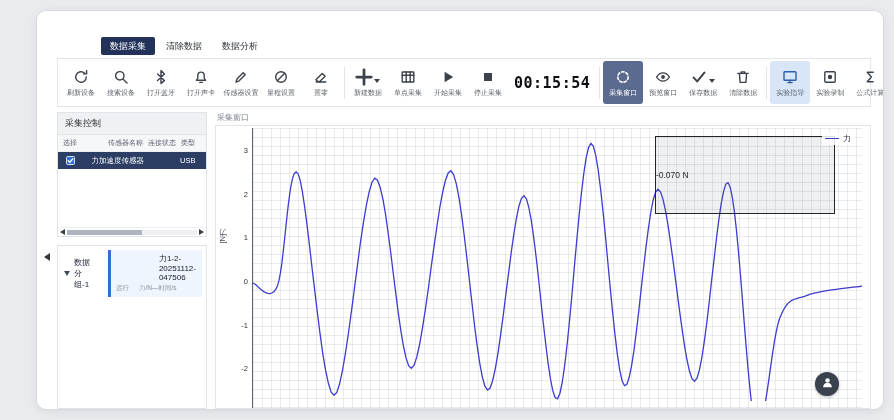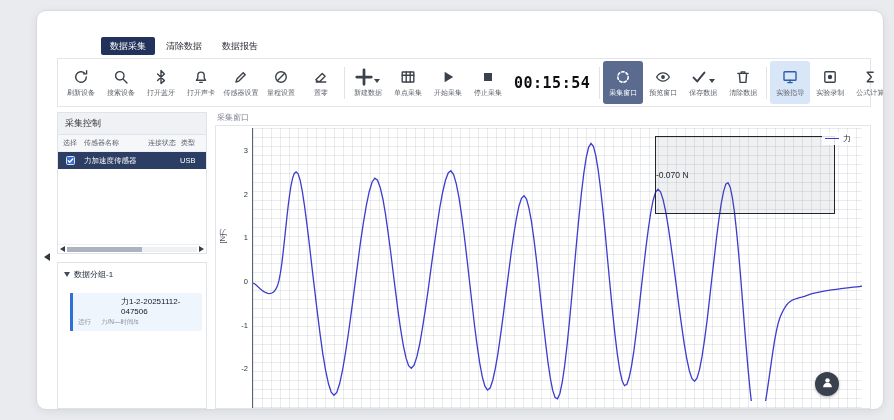--- a/index.html
+++ b/index.html
@@ -36,36 +36,36 @@
   .tb-btn.highlight { background: #d8e6f8; color: #2b5fa8; }
   .caret { width: 0; height: 0; border-left: 3px solid transparent; border-right: 3px solid transparent;
     border-top: 4px solid currentColor; margin-left: 2px; margin-top: 8px; }
   .tb-sep { width: 1px; height: 32px; background: #e1e3e8; margin: 0 3px; flex: none; }
   .tb-timer { font-size: 15px; font-weight: bold; color: #0c0e12; margin: 0 6px;
     font-family: "DejaVu Sans Mono", monospace; letter-spacing: .5px; }
   
   .main { position: absolute; top: 101px; left: 20px; right: 12px; bottom: 0; display: flex; gap: 8px; }
   .sidebar { width: 150px; display: flex; flex-direction: column; gap: 8px; flex: none; }
   .panel { border: 1px solid #e0e3e8; background: #fff; display: flex; flex-direction: column; }
-  .panel.collect { height: 142px; flex: none; }
+  .panel.collect { height: 125px; flex: none; }
   .panel.grow { flex: 1; min-height: 0; }
   .panel-title { background: #eff1f4; font-size: 9px; color: #333; padding: 4px 7px; border-bottom: 1px solid #e0e3e8; }
   .thead { display: flex; background: #f6f7f9; border-bottom: 1px solid #edeef2; }
   .th { font-size: 7px; color: #59606e; padding: 3px 1px; text-align: center; }
-  .c0 { width: 24px; } .c1 { flex: 1; text-align: left; padding-left: 2px; } .c2 { width: 36px; } .c3 { width: 26px; text-align: left; }
+  .c0 { width: 24px; } .c1 { flex: 1; text-align: right; padding-left: 2px; } .c2 { width: 36px; } .c3 { width: 26px; text-align: left; }
   .trow { display: flex; align-items: center; background: #2c3e63; height: 17px; color: #fff; font-size: 7.5px; }
   .cb { width: 9px; height: 9px; margin: 0 auto; background: #2f6fd6; border: 1px solid #d9e0ee; border-radius: 1.5px; display: block; }
   .dot { width: 6px; height: 6px; border-radius: 3px; background: #28c53f; margin: 0 auto; }
   .table-space { flex: 1; }
   .mini-scroll { height: 9px; border-top: 1px solid #eef0f3; display: flex; align-items: center; padding: 0 2px; gap: 2px; }
   .sarrow-l { width: 0; height: 0; border-top: 3.5px solid transparent; border-bottom: 3.5px solid transparent; border-right: 5px solid #3a3e45; }
   .sarrow-r { width: 0; height: 0; border-top: 3.5px solid transparent; border-bottom: 3.5px solid transparent; border-left: 5px solid #3a3e45; }
   .strack { flex: 1; height: 5px; background: #eef0f3; position: relative; }
   .sthumb { position: absolute; left: 0; top: 0; height: 5px; width: 58%; background: #aeb4bf; }
-  .tree { padding: 4px 4px; display: flex; flex-direction: column; gap: 11px; }
+  .tree { padding: 4px 4px; display: flex; flex-direction: row; gap: 3px; }
   .tgroup { display: flex; align-items: center; gap: 4px; font-size: 8px; color: #22283a; padding: 2px; }
   .tcaret { width: 0; height: 0; border-left: 3.5px solid transparent; border-right: 3.5px solid transparent; border-top: 5px solid #444c5c; }
   .titem { margin-left: 8px; border-left: 3px solid #2f6fd6; background: #eef5fd; padding: 3px 5px 4px; display: flex; flex-direction: column; gap: 2px; }
   .titem .t1 { font-size: 8px; color: #141a28; margin-left: 43px; }
   .titem .t2 { display: flex; gap: 10px; font-size: 6.5px; color: #8a90a0; }
   
   .content { flex: 1; display: flex; flex-direction: column; min-width: 0; }
   .content-label { font-size: 8px; color: #7a8090; margin: 0 0 3px 2px; height: 10px; }
   .chart-frame { flex: 1; border: 1px solid #e2e5ea; background: #fff; position: relative;
     display: flex; flex-direction: column; min-height: 0; }
@@ -90,21 +90,21 @@
     border-top: 4px solid transparent; border-bottom: 4px solid transparent; border-right: 6px solid #33373e; }
 </style>
 </head>
 <body>
 
 <div class="window">
 
   <div class="tabbar" id="tabbar">
       <div class="tab active">数据采集</div>
       <div class="tab">清除数据</div>
-      <div class="tab">数据报告</div>
+      <div class="tab">数据分析</div>
     </div>
 
   <div class="toolbar" id="toolbar">
       <div class="tb-btn">
         <div class="icrow">
           <span class="ic"><svg viewBox="0 0 16 16" width="100%" height="100%" fill="none" stroke="currentColor" stroke-width="1.4" stroke-linecap="round" stroke-linejoin="round">
               <path d="M13.3 8a5.3 5.3 0 1 1-1.6-3.8"></path>
               <path d="M13.6 1.8v3.1h-3.1"></path>
             </svg></span>
         </div>

